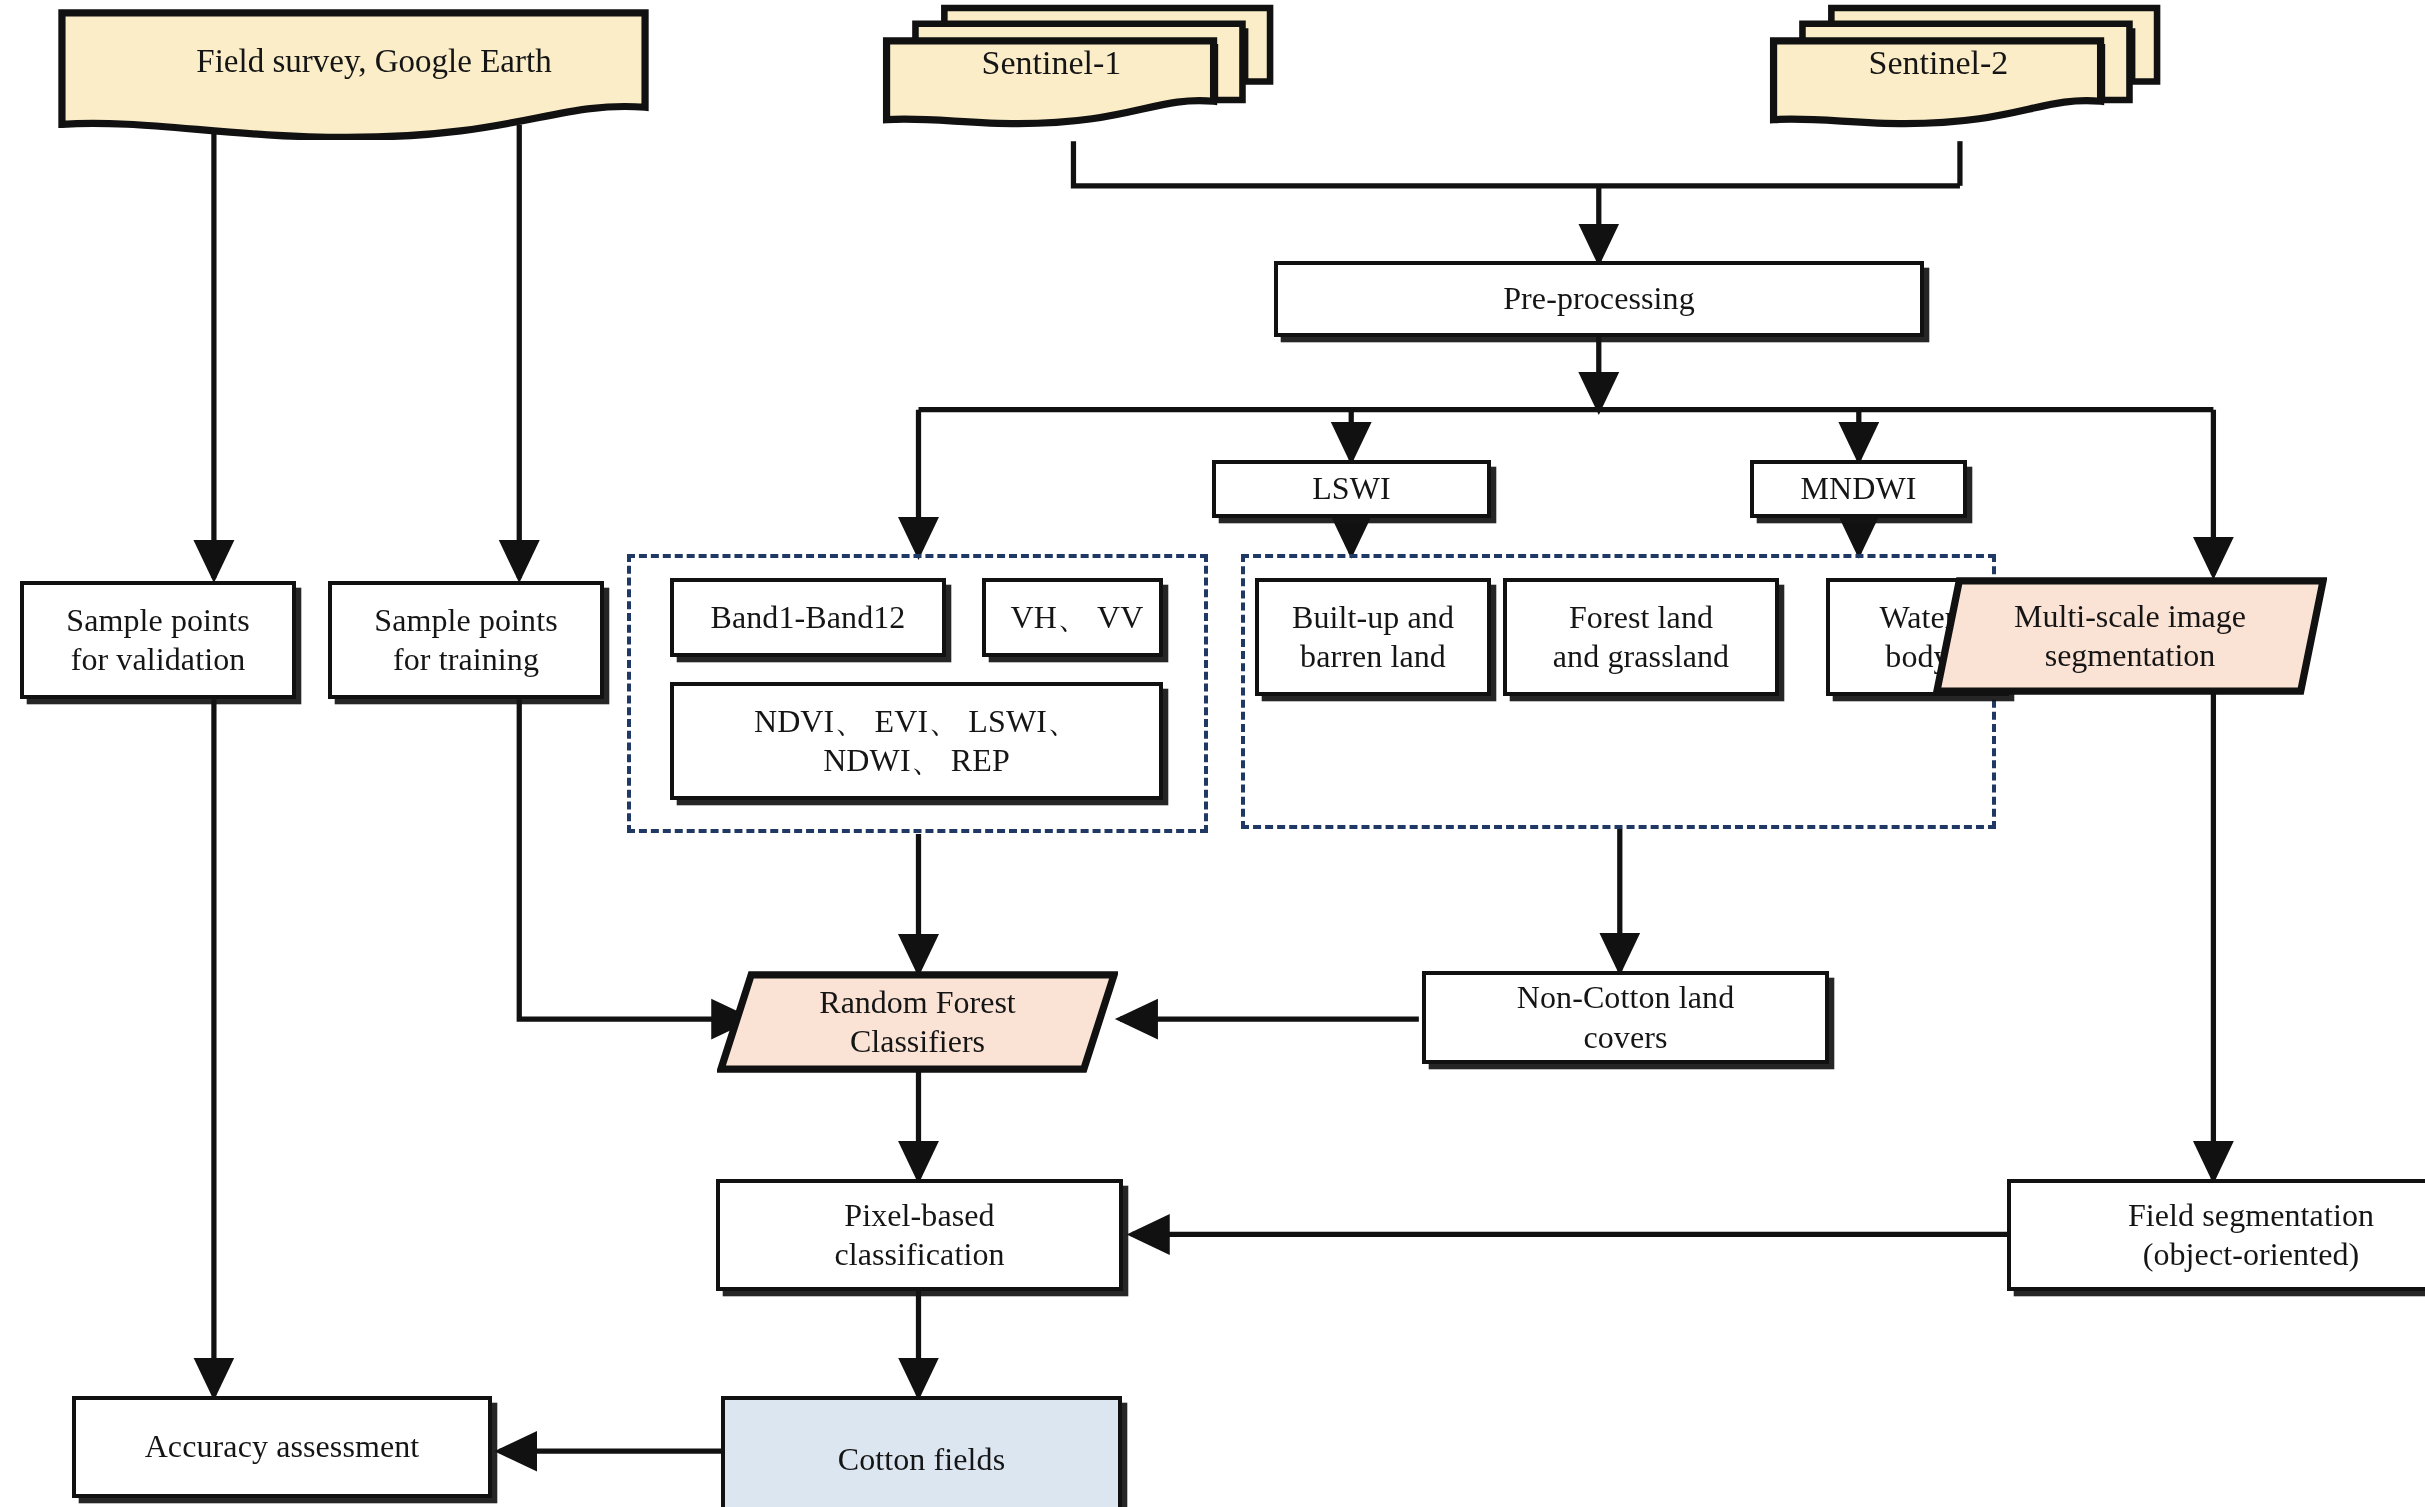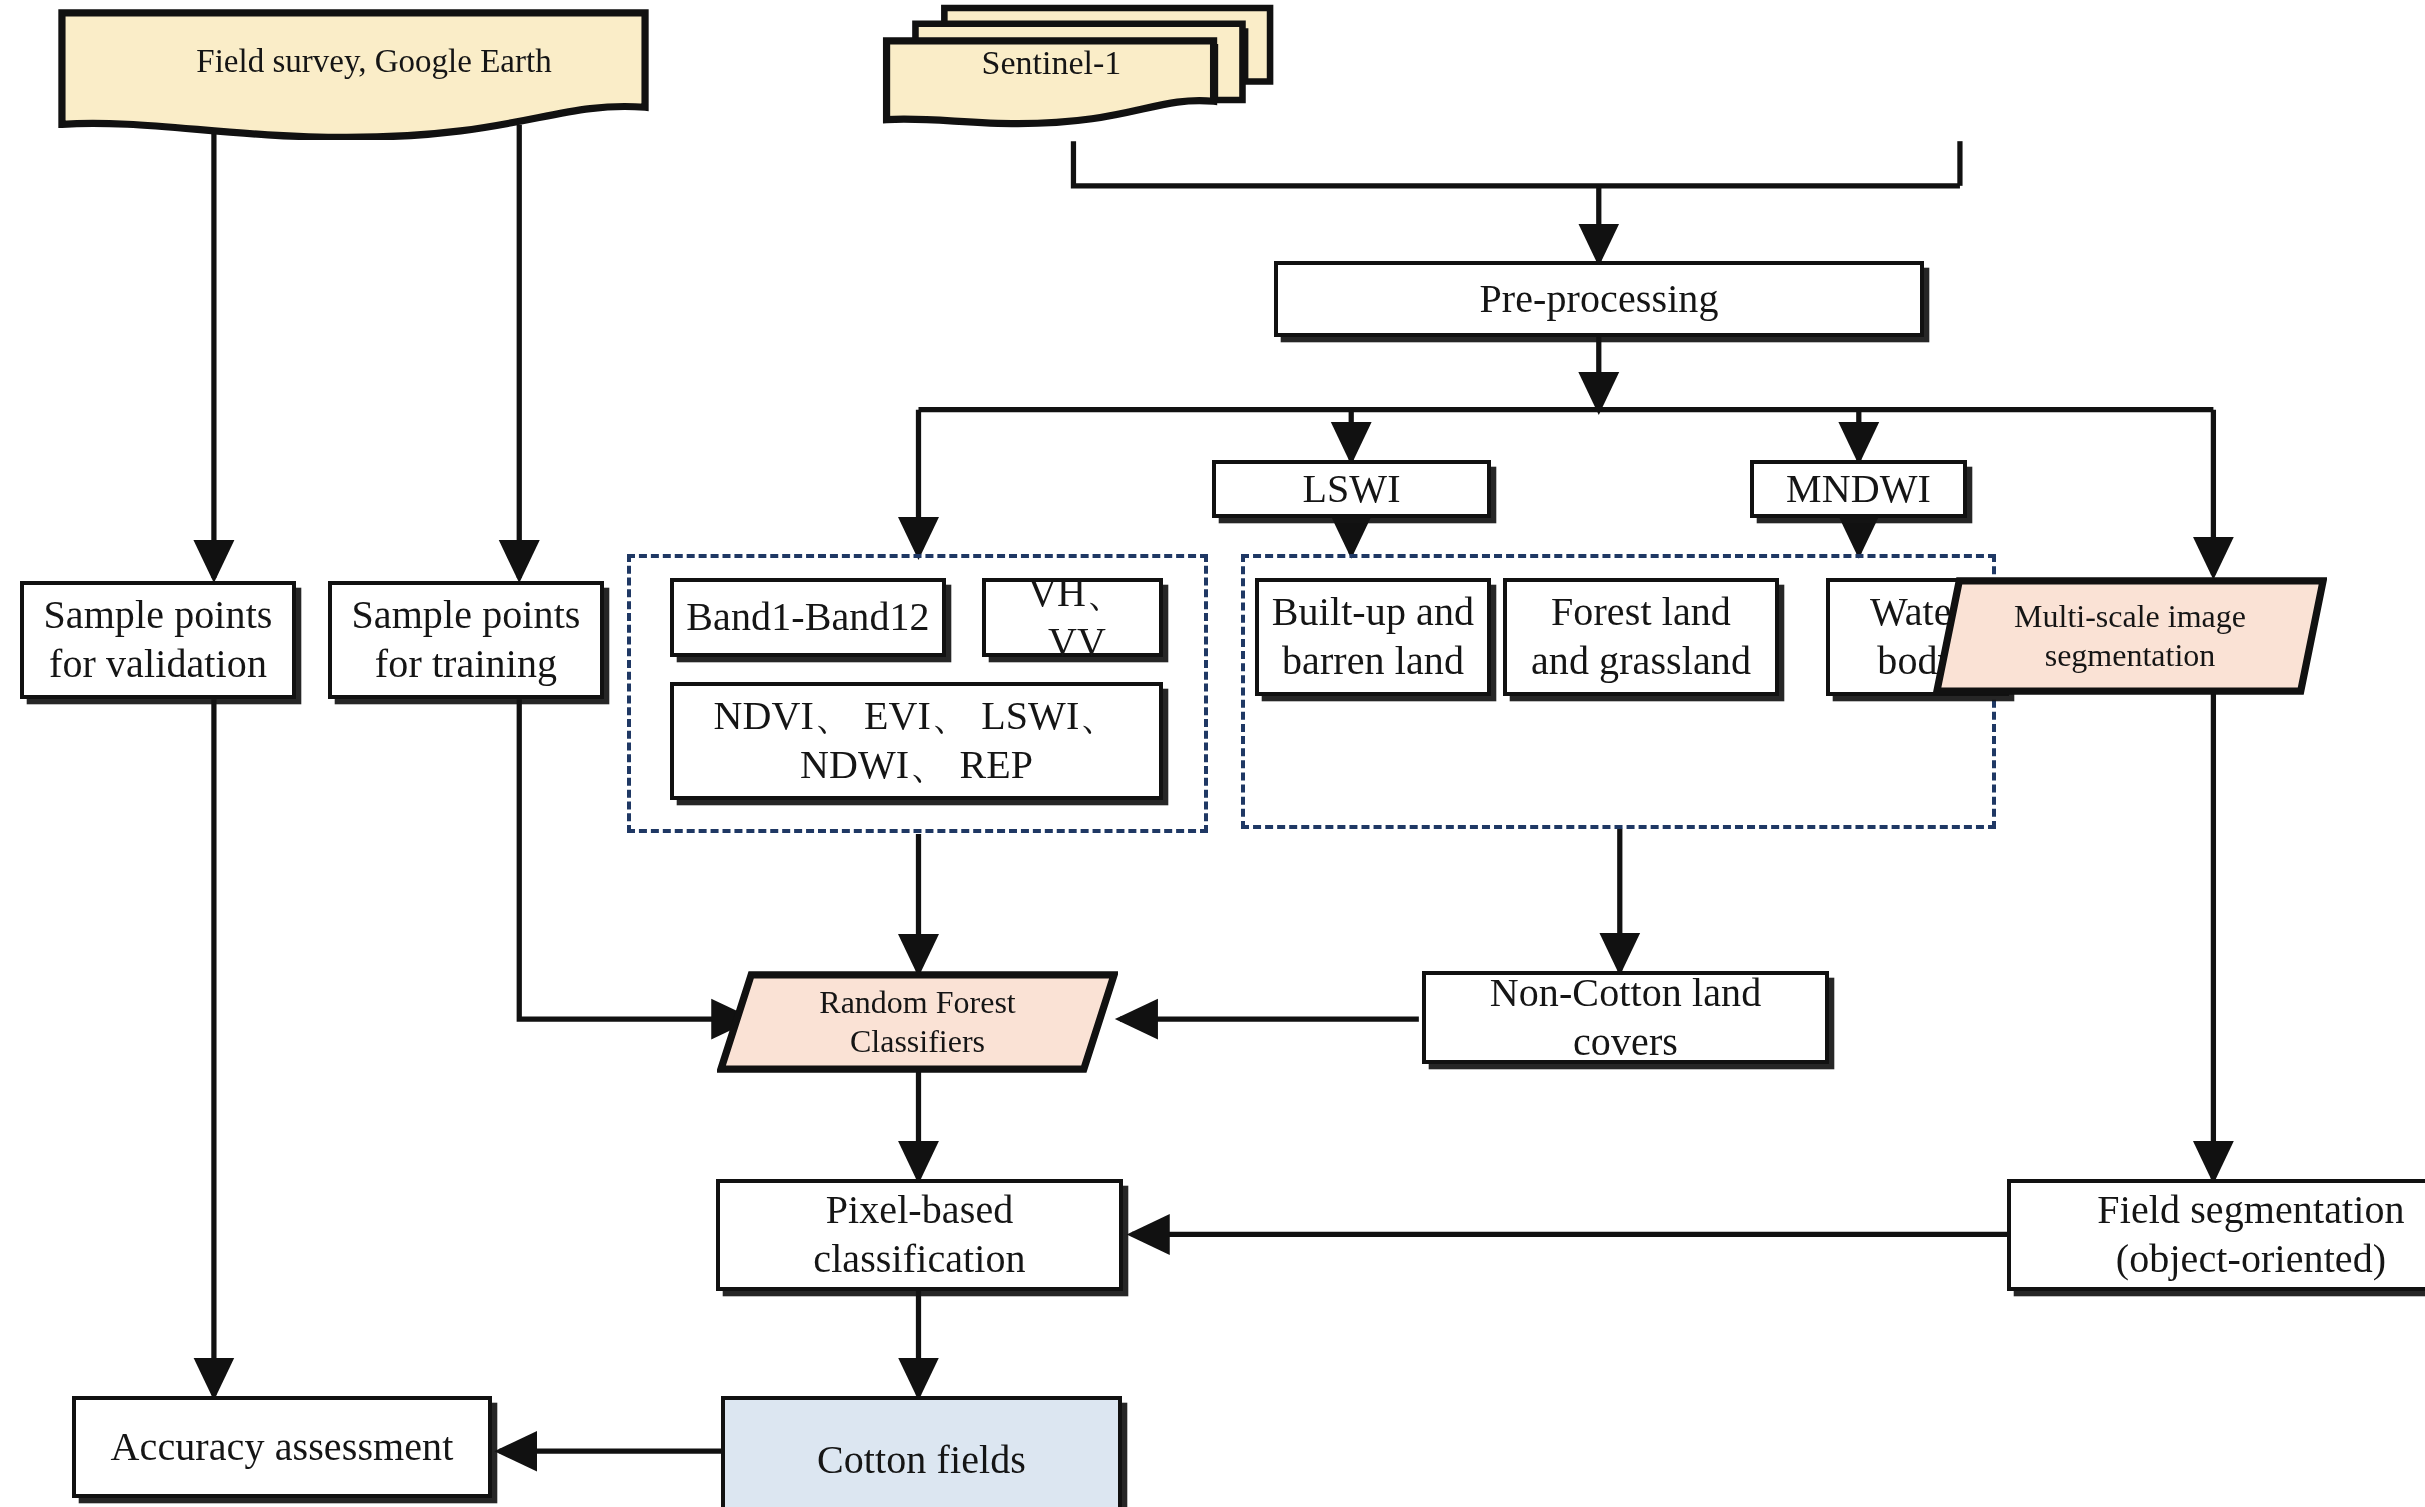--- a/index.html
+++ b/index.html
@@ -2,21 +2,21 @@
 <html style="font-size:10.5px"><head>
 <meta charset="utf-8">
 <style>
   html,body{margin:0;padding:0;background:#ffffff;}
   body{font-family:"Liberation Serif", serif;}
   #stage{position:relative;width:2426px;height:1507px;background:#fff;overflow:hidden;}
 
   
   .node{position:absolute;box-sizing:border-box;display:flex;align-items:center;
         justify-content:center;text-align:center;color:#151515;line-height:1.22;
-        font-size:40px;letter-spacing:0.1px;}
+        font-size:32px;letter-spacing:0.1px;}
   .box{border:4.6px solid #111;background:#fff;}
   .box.shadow{box-shadow:6px 6px 0 -0.7px rgba(20,20,20,.92);}
 
   
   .par{position:absolute;box-sizing:border-box;}
   .par svg{position:absolute;inset:0;width:100%;height:100%;}
   .par .lbl{position:absolute;inset:0;display:flex;align-items:center;justify-content:center;
             text-align:center;font-size:32px;line-height:1.22;color:#151515;}
 
   
@@ -109,20 +109,28 @@
 
   <div class="docstack" style="left:880px;top:4px;width:394px;height:138px;">
     <svg viewBox="0 0 600 210" preserveAspectRatio="none">
       <path d="M98,6 L594,6 L594,118 L556,118 L556,42 L98,42 Z" fill="#faedc8" stroke="#111" stroke-width="10"></path>
       <path d="M54,30 L552,30 L552,146 L510,146 L510,66 L54,66 Z" fill="#faedc8" stroke="#111" stroke-width="10"></path>
       <path d="M10,56 L508,56 L508,148 C420,140 380,182 210,182 C130,182 70,172 10,176 Z" fill="#faedc8" stroke="#111" stroke-width="11"></path>
     </svg>
     <div class="lbl">Sentinel-1</div>
   </div>
 
+  <div class="docstack" style="left:1767px;top:4px;width:394px;height:138px;">
+    <svg viewBox="0 0 600 210" preserveAspectRatio="none">
+      <path d="M98,6 L594,6 L594,118 L556,118 L556,42 L98,42 Z" fill="#faedc8" stroke="#111" stroke-width="10"></path>
+      <path d="M54,30 L552,30 L552,146 L510,146 L510,66 L54,66 Z" fill="#faedc8" stroke="#111" stroke-width="10"></path>
+      <path d="M10,56 L508,56 L508,148 C420,140 380,182 210,182 C130,182 70,172 10,176 Z" fill="#faedc8" stroke="#111" stroke-width="11"></path>
+    </svg>
+    <div class="lbl">Sentinel-2</div>
+  </div>
 
   <div class="node box shadow" style="left:1274px;top:261px;width:650px;height:76px;">
     <span>Pre-processing</span>
   </div>
 
   <div class="node box shadow" style="left:1212px;top:460px;width:279px;height:58px;">
     <span>LSWI</span>
   </div>
 
   <div class="node box shadow" style="left:1750px;top:460px;width:217px;height:58px;">

